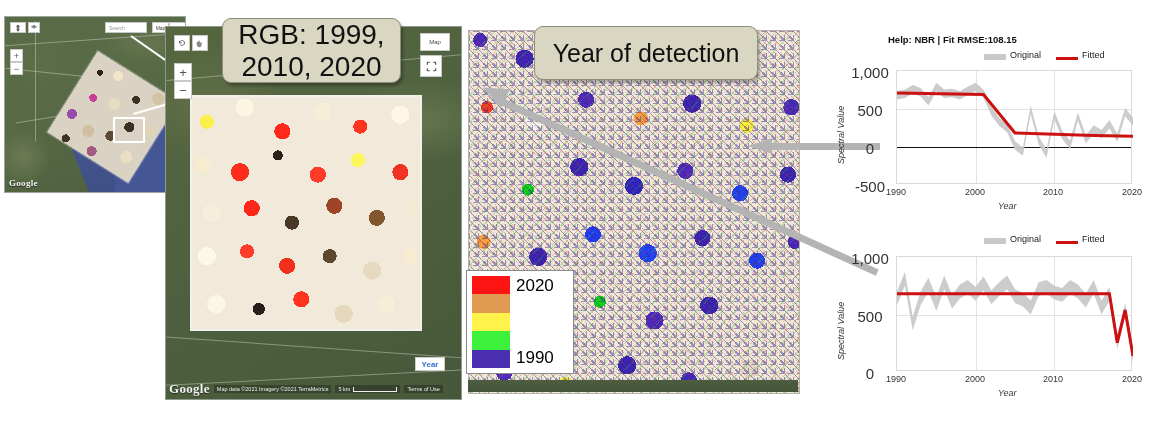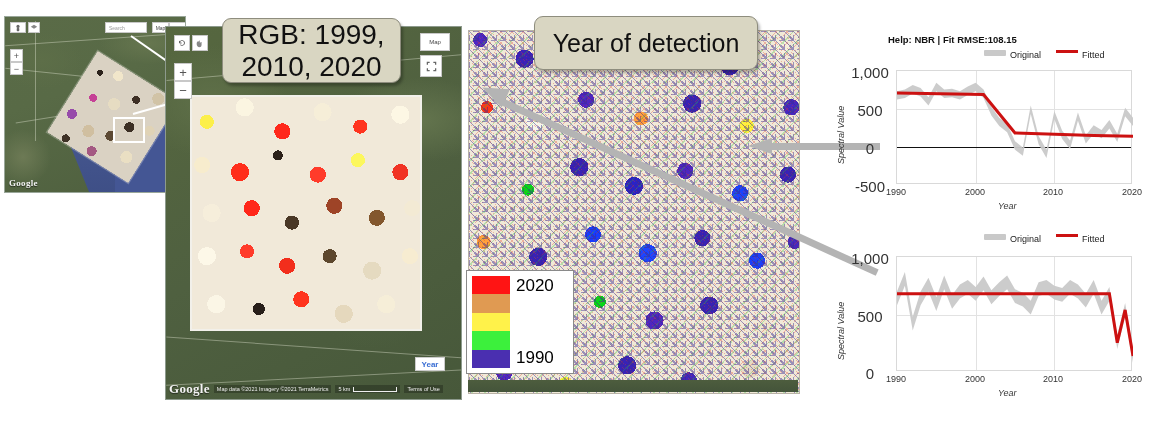--- a/index.html
+++ b/index.html
@@ -112,21 +112,21 @@
   #help-btn{left:415px;top:357px;width:30px;height:14px;background:#fff;
       display:flex;align-items:center;justify-content:center;
       font-size:8px;color:#3b6fd4;font-weight:bold;border:1px solid #ccc;box-sizing:border-box;}
 
   
   .callout{background:#d9d6c2;border:1px solid #8e8d7e;border-radius:9px;
       box-shadow:2px 3px 3px rgba(0,0,0,.28);
       display:flex;align-items:center;justify-content:center;text-align:center;
       color:#111;line-height:1.12;}
   #callout-rgb{left:222px;top:18px;width:177px;height:63px;font-size:28px;}
-  #callout-year{left:534px;top:16px;width:222px;height:52px;font-size:25px;}
+  #callout-year{left:534px;top:26px;width:222px;height:52px;font-size:25px;}
 
   
   .connector{position:absolute;background:#ffffff;}
 
   
   #yod-map{left:468px;top:30px;width:330px;height:362px;overflow:hidden;
       background:#ded8cc;border:1px solid #b9b3a6;}
   .yod-noise{position:absolute;inset:-6px;
      background-color:#e9e4d8;
      background-image:
@@ -190,21 +190,21 @@
   
   .garrow{position:absolute;background:#b4b4b4;height:7px;transform-origin:left center;}
   .ghead{position:absolute;width:0;height:0;}
 
   
   .chart{position:absolute;}
   #chart1{left:832px;top:34px;width:318px;height:186px;}
   #chart2{left:832px;top:228px;width:318px;height:186px;}
   .ct{font-size:9.5px;font-weight:bold;color:#111;position:absolute;}
   .clegend{position:absolute;display:flex;align-items:center;gap:5px;font-size:9px;color:#222;}
-  .lg-item{display:flex;align-items:flex-start;gap:4px;}
+  .lg-item{display:flex;align-items:flex-end;gap:4px;}
   .lg-orig{width:22px;height:6px;background:#c9c9c9;border-radius:1px;}
   .lg-fit{width:22px;height:3px;background:#cc1111;}
   .ylab{position:absolute;font-size:9px;font-style:italic;color:#333;
       transform:rotate(-90deg);transform-origin:left top;white-space:nowrap;}
   .xlab{position:absolute;font-size:9px;font-style:italic;color:#333;}
   .ytick{position:absolute;font-size:15px;color:#333;text-align:center;white-space:nowrap;}
   .xtick{position:absolute;font-size:9px;color:#333;text-align:center;white-space:nowrap;}
   .plot{position:absolute;border:1px solid #d9d9d9;box-sizing:border-box;}
   .gl{position:absolute;background:#e2e2e2;}
   .zeroline{position:absolute;background:#111;height:1px;}

